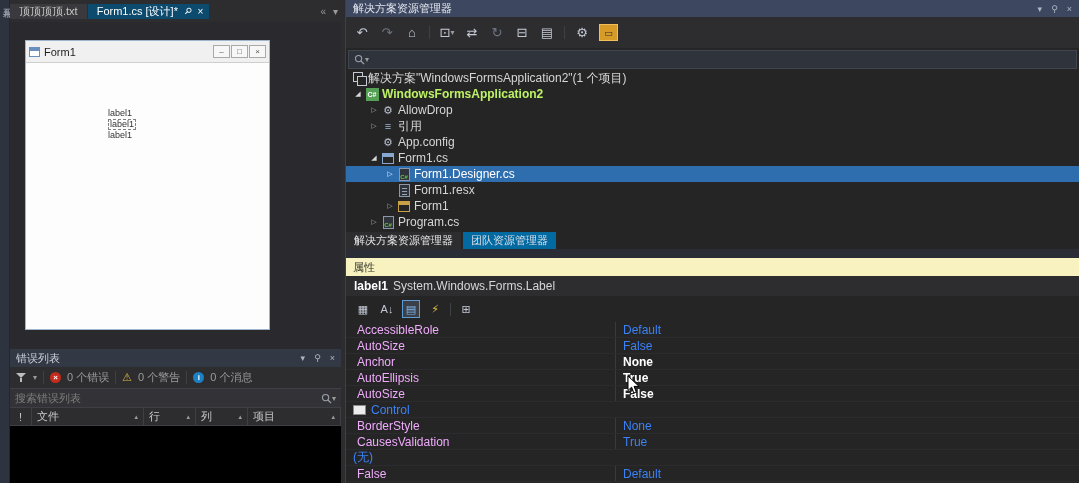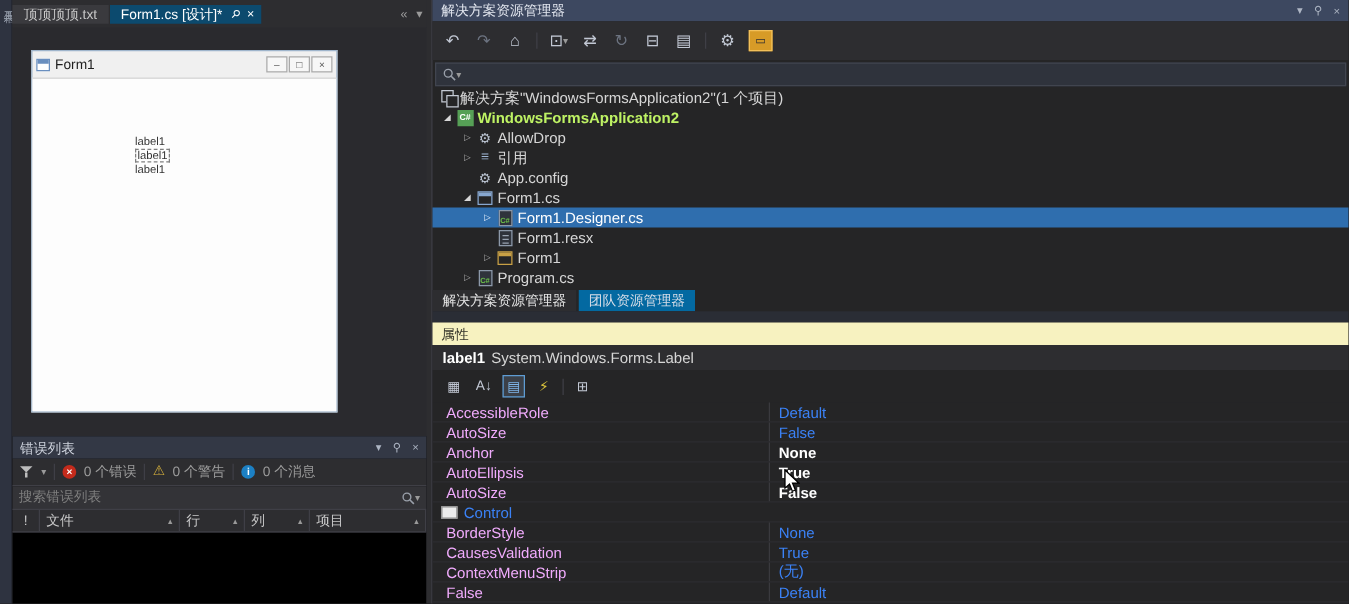--- a/index.html
+++ b/index.html
@@ -375,21 +375,20 @@
       </div>
       <div class="prow">
         <span class="pname">BorderStyle</span>
         <span class="pval">None</span>
       </div>
       <div class="prow">
         <span class="pname">CausesValidation</span>
         <span class="pval">True</span>
       </div>
       <div class="prow">
-        <span class="pname">ContextMenuStrip</span>
         <span class="pval">(无)</span>
       </div>
       <div class="prow">
         <span class="pname">False</span>
         <span class="pval">Default</span>
       </div>
     </div>
   </div>
 
   <div class="cursor">

